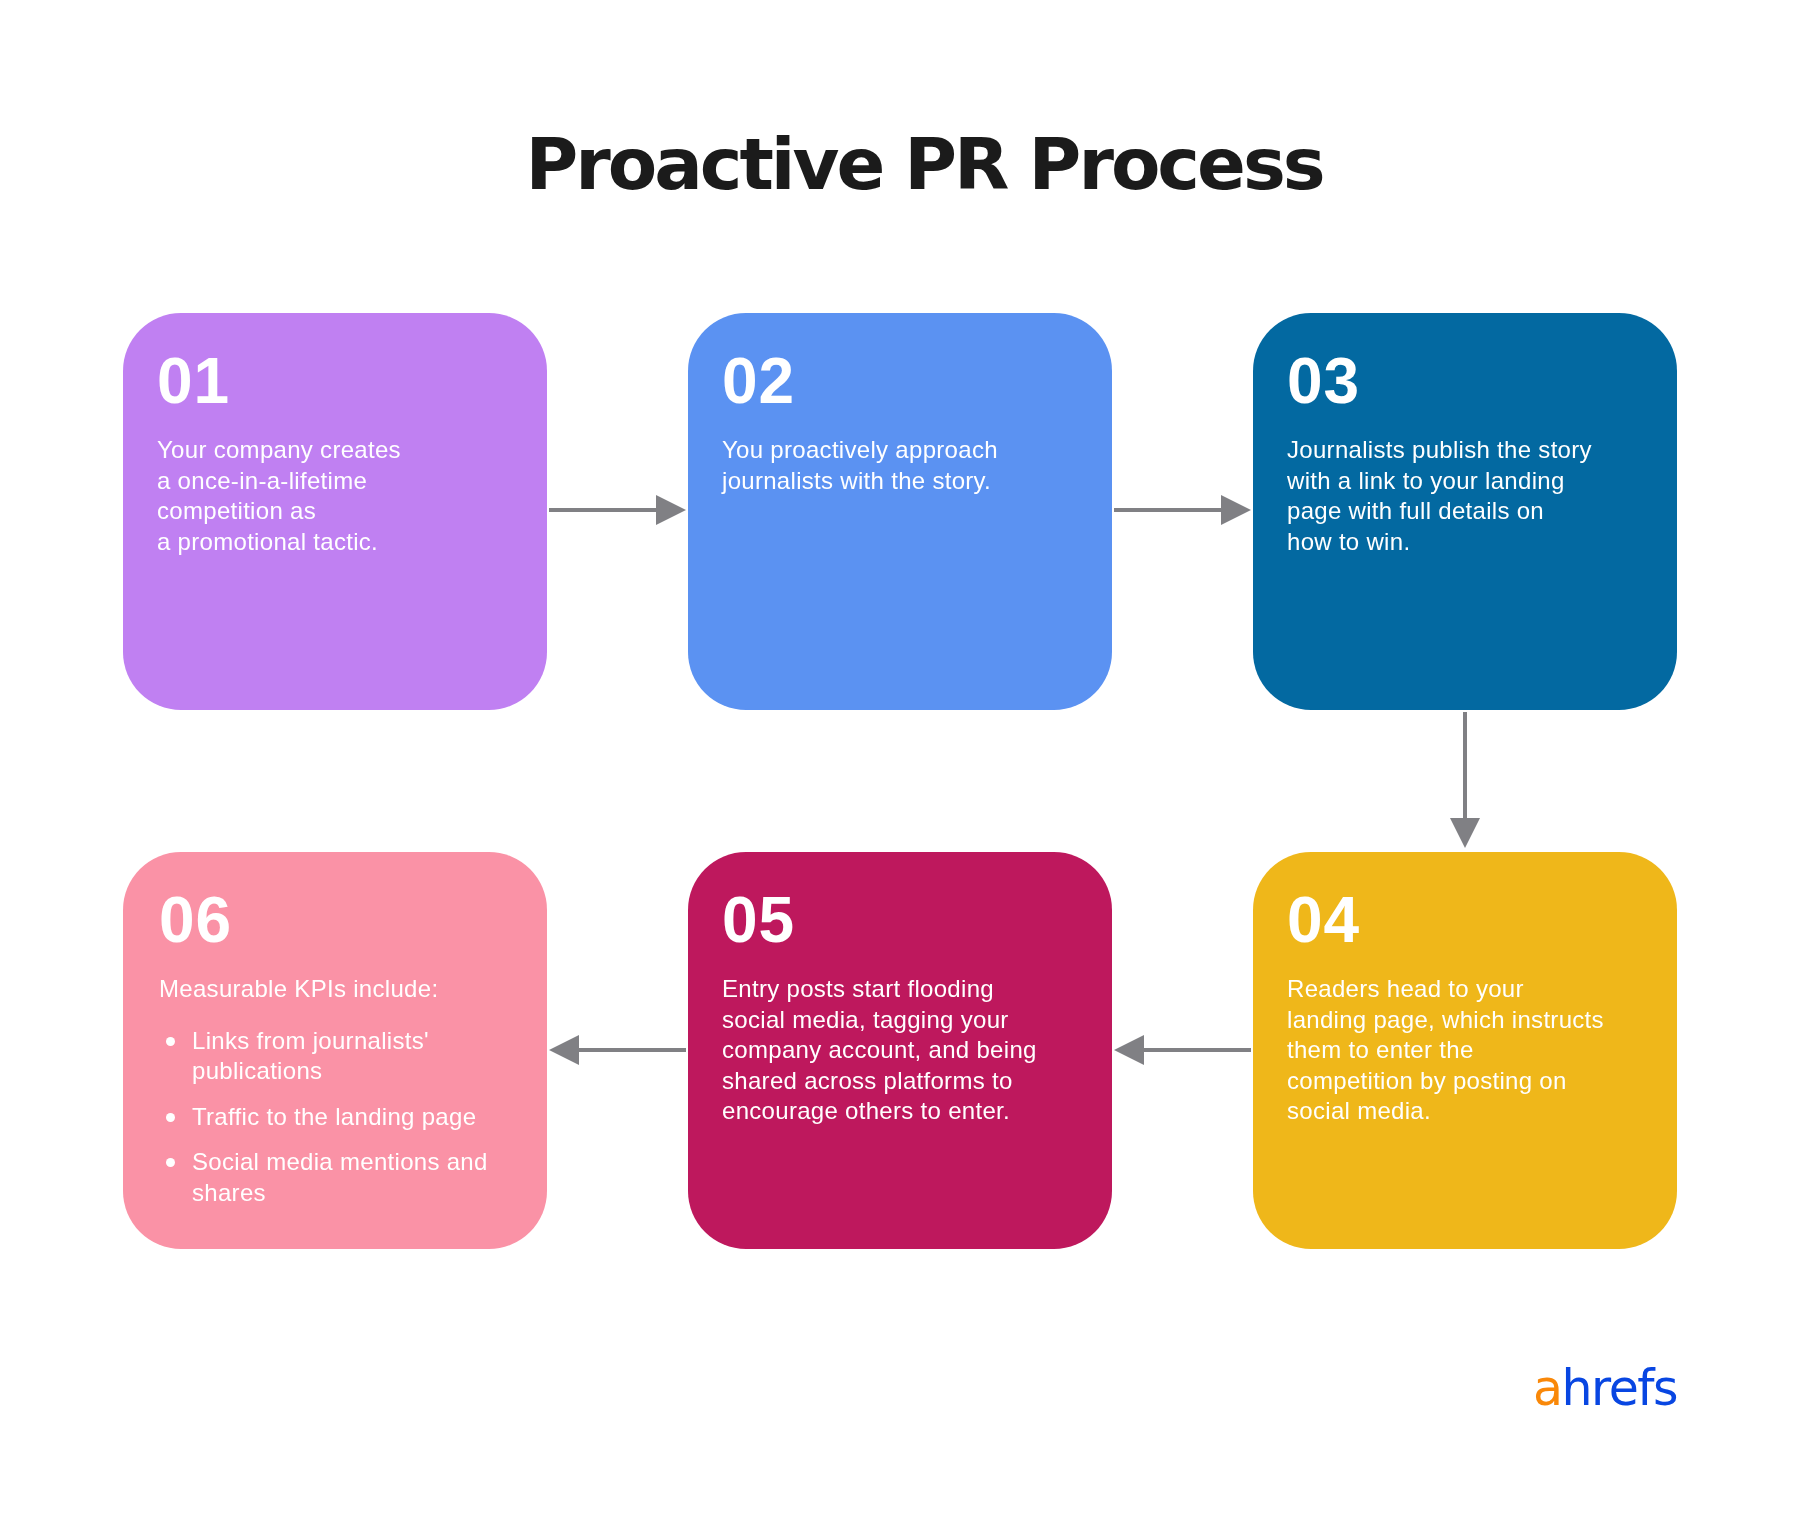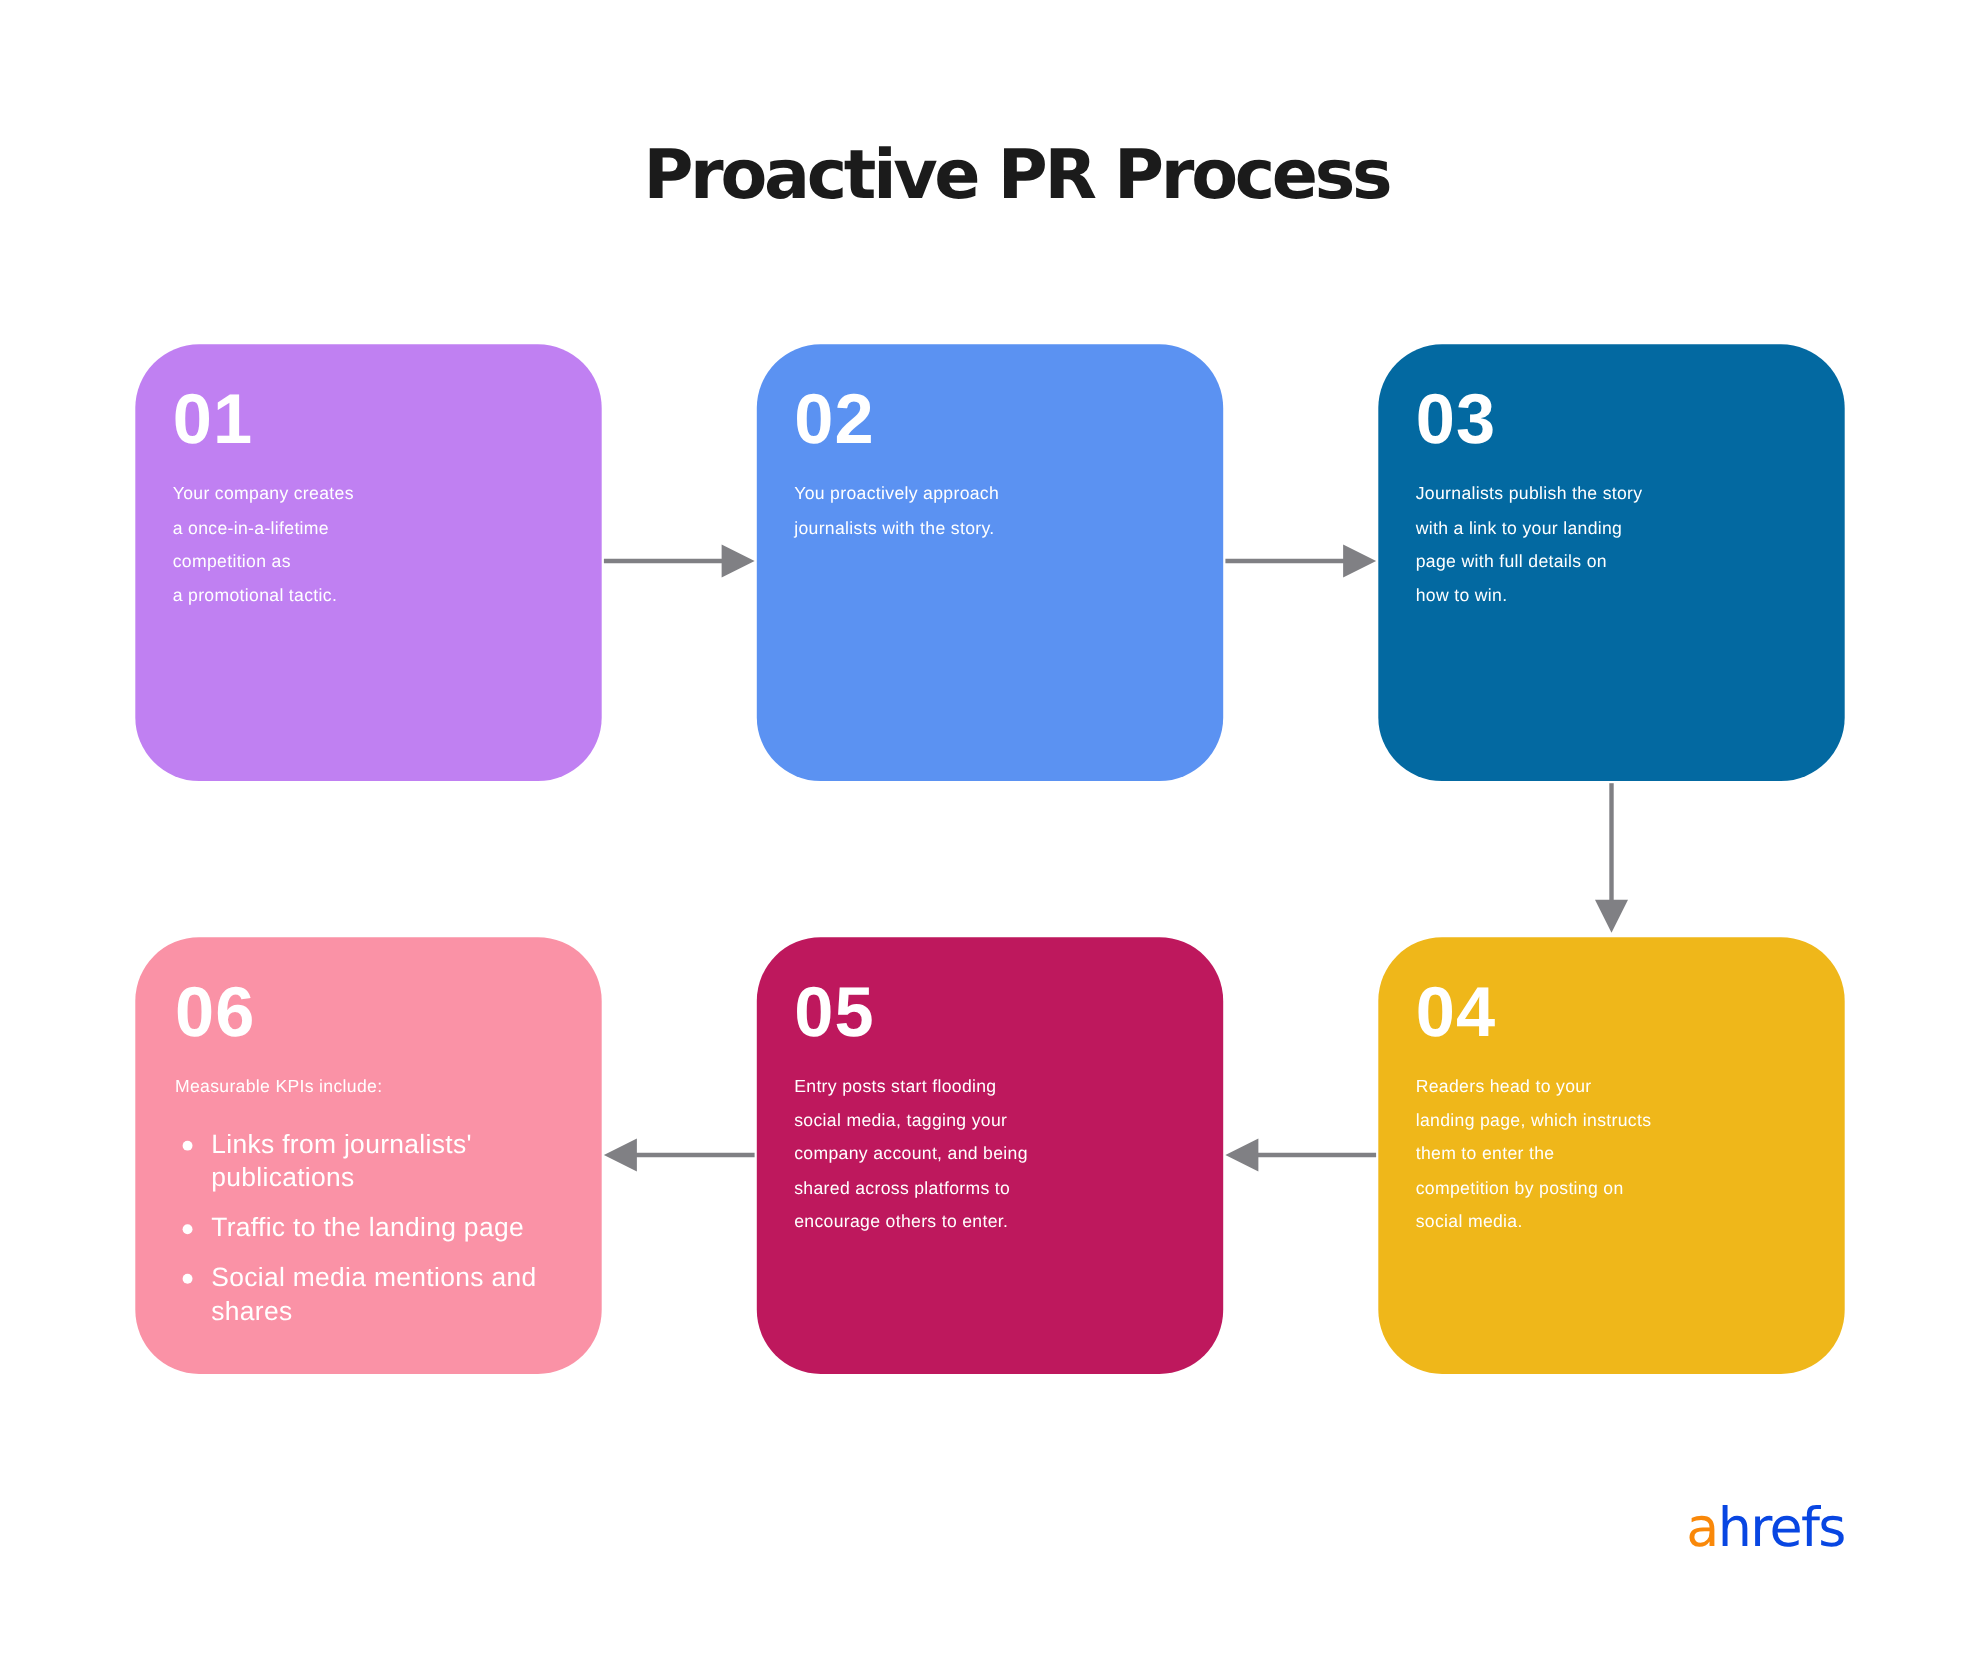--- a/index.html
+++ b/index.html
@@ -16,21 +16,21 @@
     overflow:hidden;
     font-family:"Liberation Sans", sans-serif;
   }
   .title{
     position:absolute;
     top:122px;left:0;right:0;
     margin:0;
     text-align:center;
     font-family:"DejaVu Sans", sans-serif;
     font-weight:800;
-    font-size:62px;
+    font-size:72px;
     letter-spacing:-3px;
     color:var(--ink);
     padding-left:48px;
   }
   .arrows{position:absolute;left:0;top:0;}
   .arrow line{stroke:var(--arrow);stroke-width:4px;}
   .arrow polygon{fill:var(--arrow);}
   .card{
     position:absolute;
     width:424px;height:397px;
@@ -47,21 +47,21 @@
   .pos-r2c3{left:1253px;top:852px;}
   .num{
     display:block;
     font-size:64px;
     line-height:64px;
     font-weight:700;
     letter-spacing:1px;
   }
   .body{
     margin:22px 0 0 0;
-    font-size:16px;
+    font-size:24px;
     line-height:30.5px;
     letter-spacing:0.3px;
     white-space:pre-line;
   }
   .bullets{
     list-style:none;
     margin:21px 0 0 0;
     padding:0;
   }
   .bullets li{

